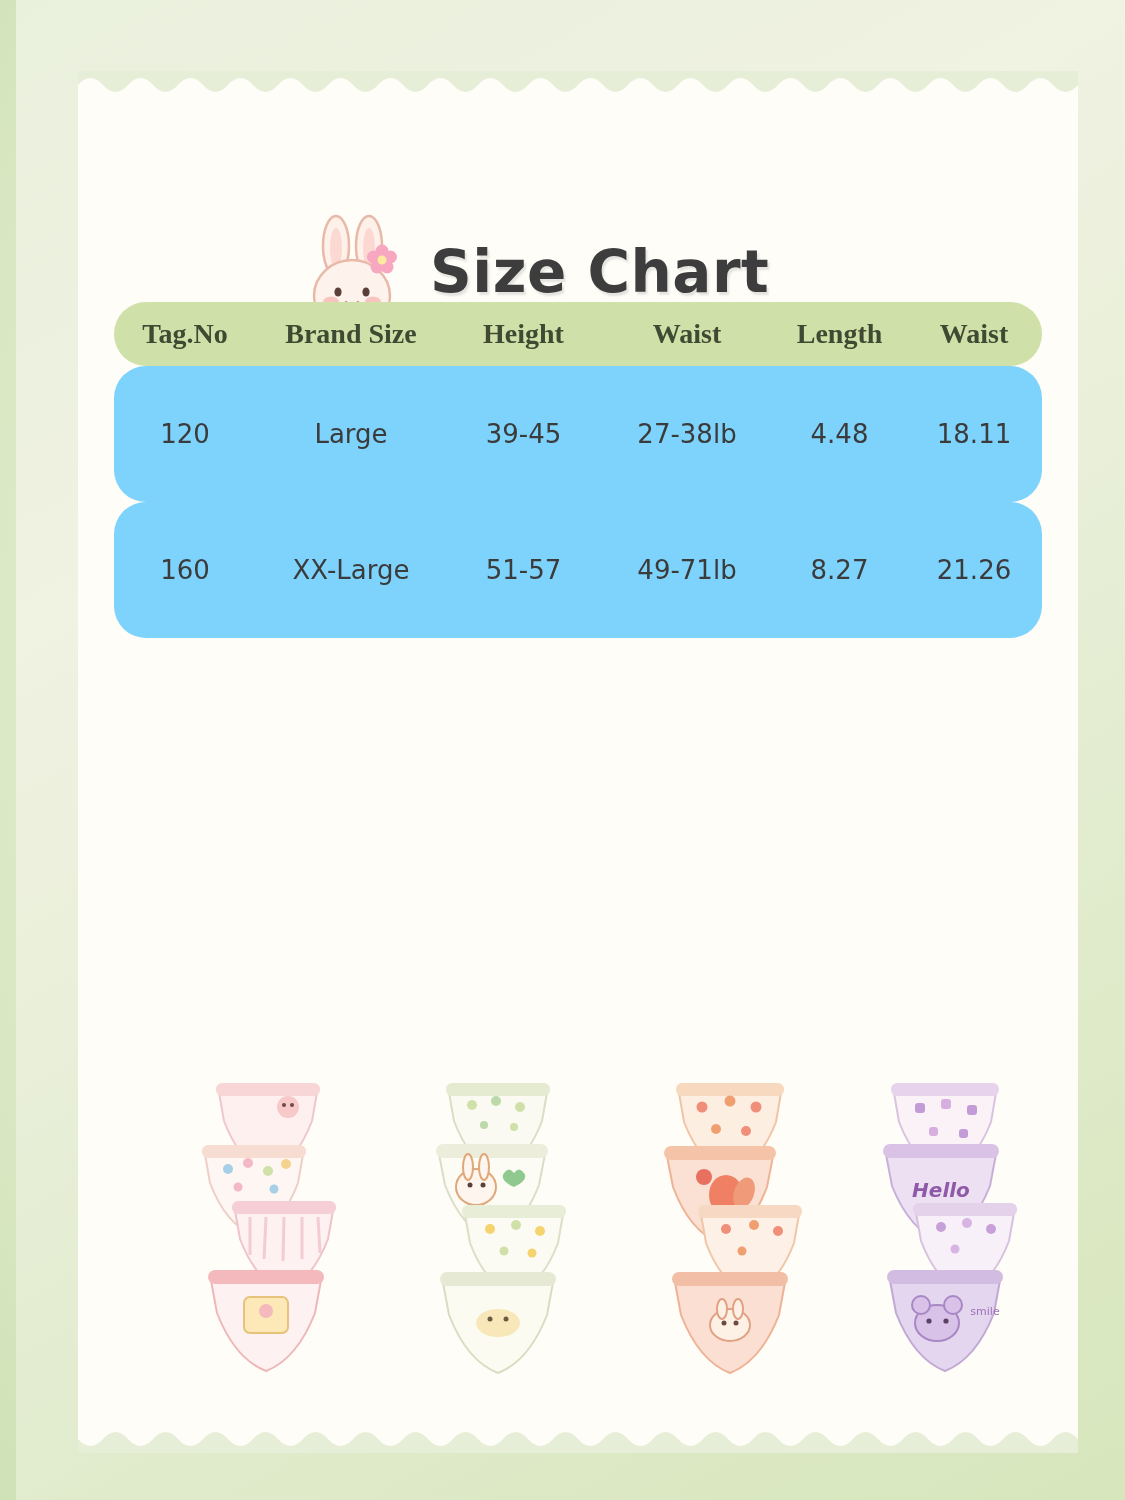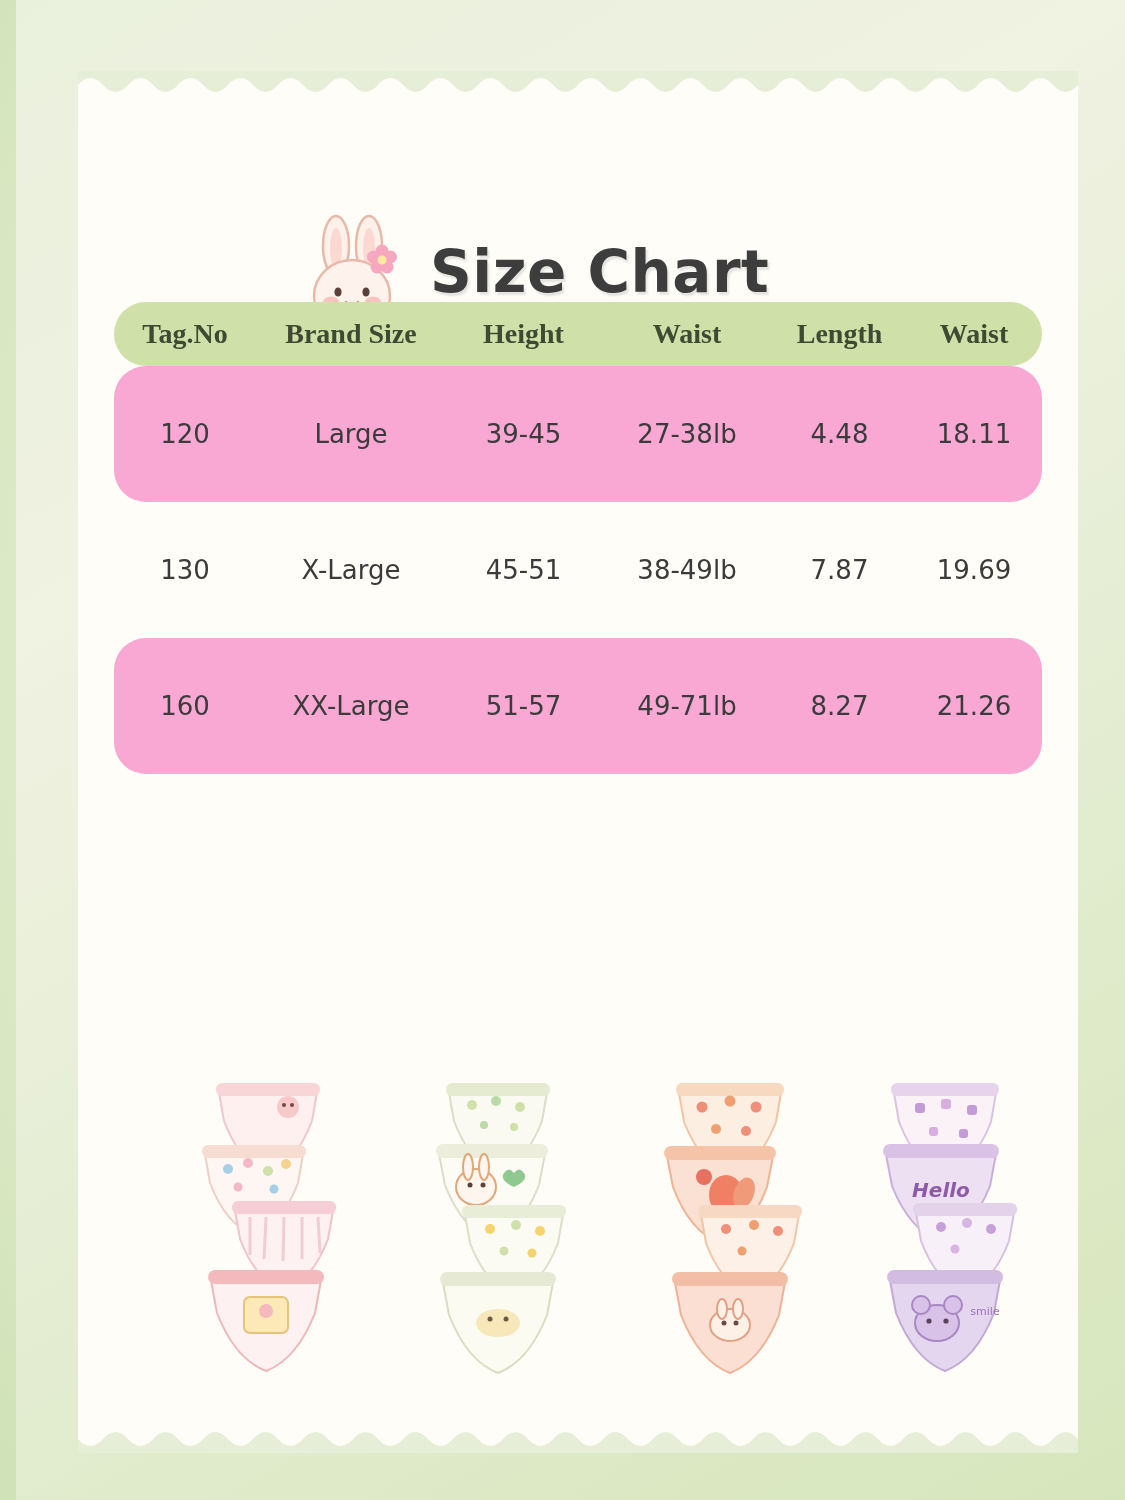--- a/index.html
+++ b/index.html
@@ -94,21 +94,21 @@
   }
   .head-row th:first-child {
     border-top-left-radius: 32px;
     border-bottom-left-radius: 32px;
   }
   .head-row th:last-child {
     border-top-right-radius: 32px;
     border-bottom-right-radius: 32px;
   }
   tr.alt td {
-    background: #f9a8d4;
+    background: #7dd3fc;
   }
   tr.alt td:first-child {
     border-top-left-radius: 32px;
     border-bottom-left-radius: 32px;
   }
   tr.alt td:last-child {
     border-top-right-radius: 32px;
     border-bottom-right-radius: 32px;
   }
   .col-tag { width: 142px; }
@@ -210,28 +210,20 @@
       </thead>
       <tbody>
         <tr class="alt">
           <td>120</td>
           <td>Large</td>
           <td>39-45</td>
           <td>27-38lb</td>
           <td>4.48</td>
           <td>18.11</td>
         </tr>
-        <tr>
-          <td>130</td>
-          <td>X-Large</td>
-          <td>45-51</td>
-          <td>38-49lb</td>
-          <td>7.87</td>
-          <td>19.69</td>
-        </tr>
         <tr class="alt">
           <td>160</td>
           <td>XX-Large</td>
           <td>51-57</td>
           <td>49-71lb</td>
           <td>8.27</td>
           <td>21.26</td>
         </tr>
       </tbody>
     </table>

